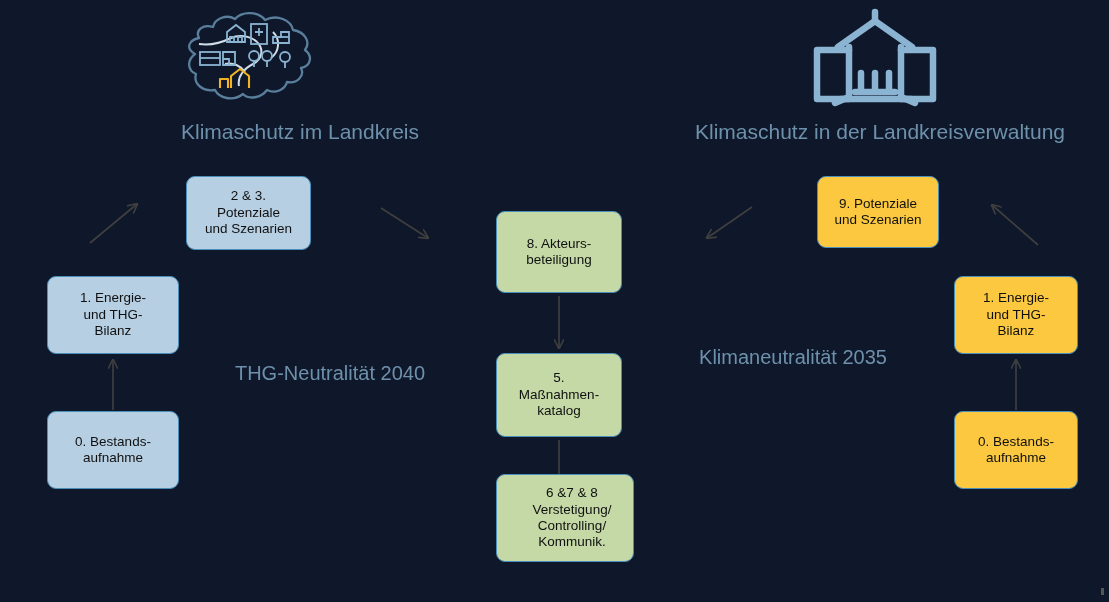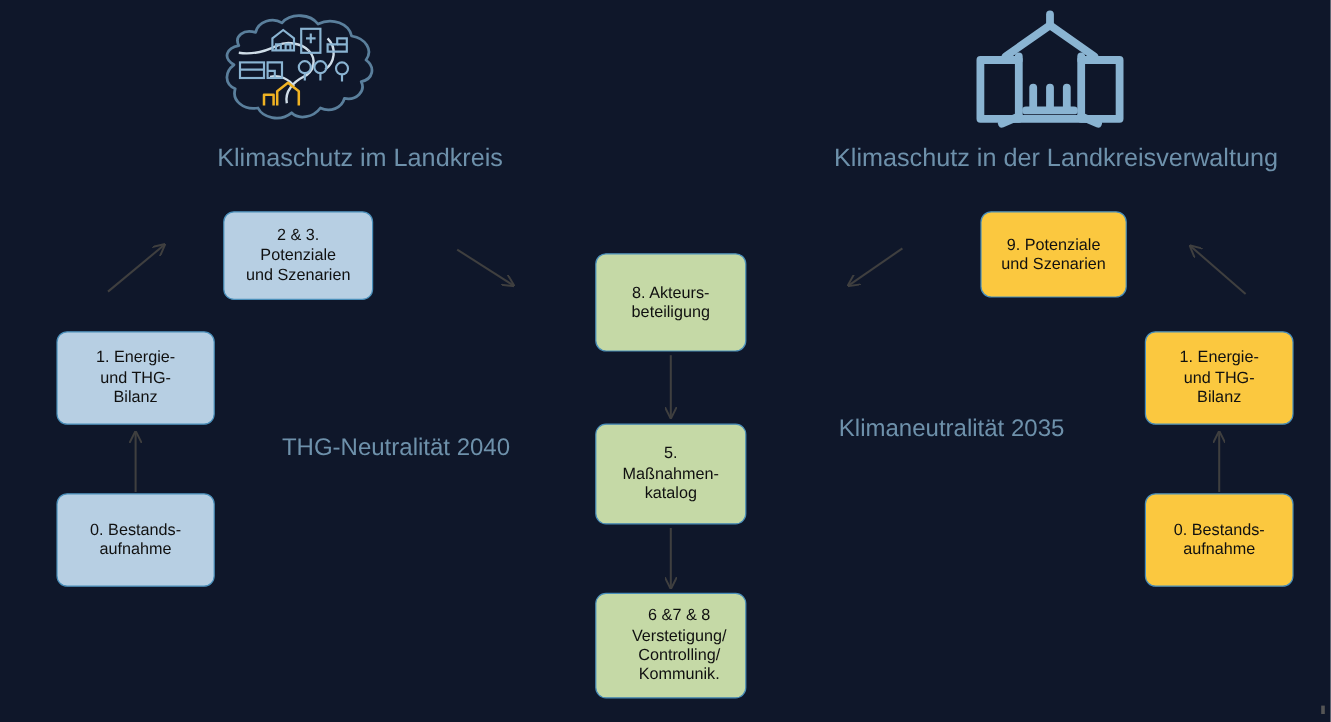--- a/index.html
+++ b/index.html
@@ -74,21 +74,21 @@
   .pbox.yellow { background: #fbc83f; }
 
   
   #box-l0 { left: 47px;  top: 411px; width: 132px; height: 78px; }
   #box-l1 { left: 47px;  top: 276px; width: 132px; height: 78px; }
   #box-l2 { left: 186px; top: 176px; width: 125px; height: 74px; }
 
   
   #box-c4 { left: 496px; top: 211px; width: 126px; height: 82px; }
   #box-c5 { left: 496px; top: 353px; width: 126px; height: 84px; }
-  #box-c6 { left: 496px; top: 494px; width: 126px; height: 88px; padding-left: 18px; }
+  #box-c6 { left: 496px; top: 474px; width: 138px; height: 88px; padding-left: 18px; }
 
   
   #box-r0 { left: 954px; top: 411px; width: 124px; height: 78px; }
   #box-r1 { left: 954px; top: 276px; width: 124px; height: 78px; }
   #box-r2 { left: 817px; top: 176px; width: 122px; height: 72px; }
 
   
   #arrows {
     position: absolute;
     left: 0; top: 0;

